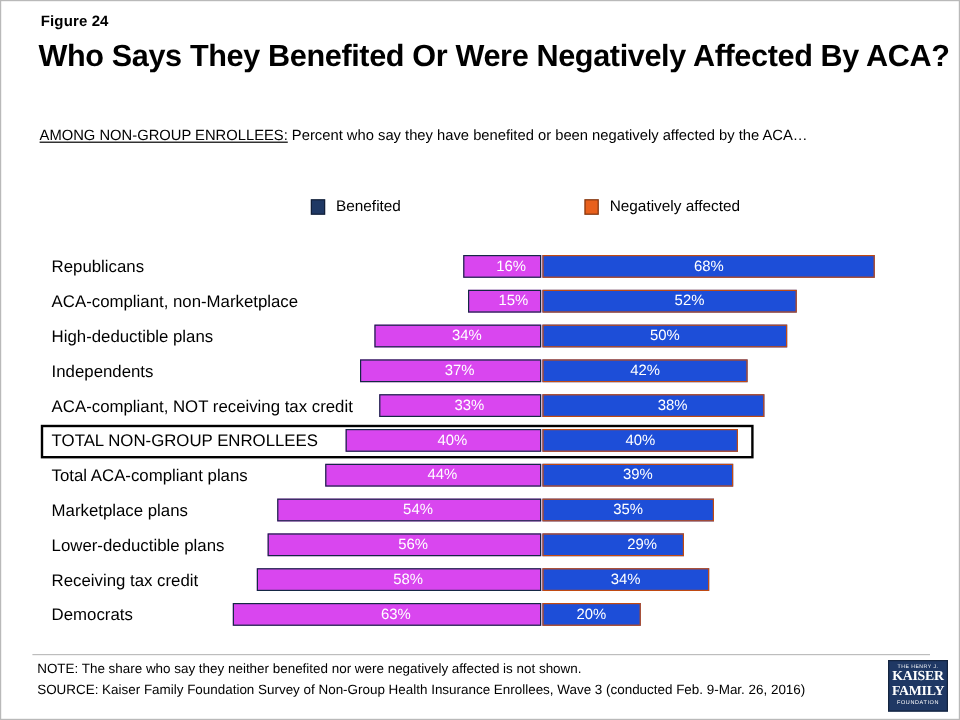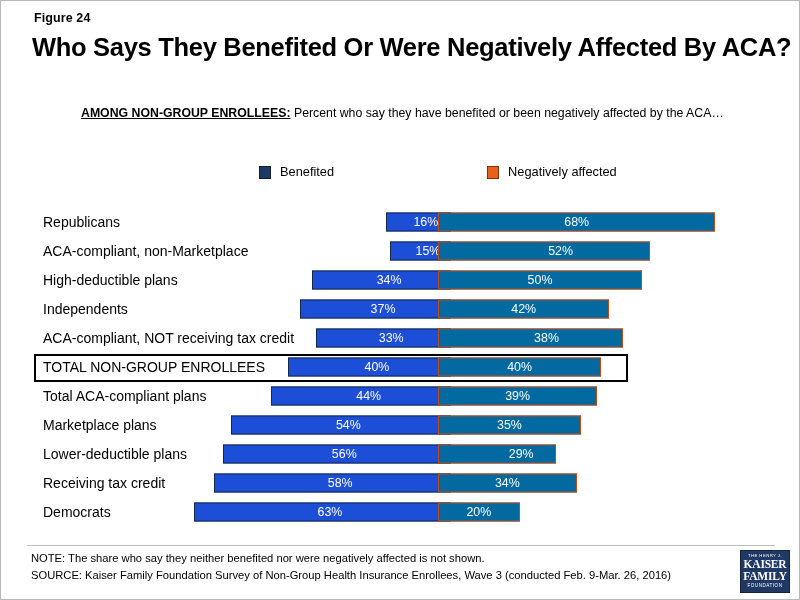--- a/index.html
+++ b/index.html
@@ -24,21 +24,21 @@
   .title{
     position:absolute;left:31px;top:32px;
     font-size:25.5px;font-weight:bold;letter-spacing:-.3px;
     white-space:nowrap;
   }
   .subhead{
     position:absolute;left:32px;top:105px;
     font-size:12.3px;white-space:nowrap;
   }
   .subhead .lead{
-    font-weight:bold;text-decoration:underline;margin-left:48px;
+    font-weight:normal;text-decoration:underline;
   }
   
   .legend{
     position:absolute;top:163px;left:258px;
     display:flex;align-items:center;gap:0;
   }
   .legend-item{display:flex;align-items:flex-end;}
   .legend-item + .legend-item{margin-left:153px;}
   .swatch{
     width:12px;height:13px;display:inline-block;margin-right:9px;
@@ -58,29 +58,29 @@
     position:absolute;left:42px;top:50%;transform:translateY(-50%);
     font-size:14px;white-space:nowrap;line-height:1;
   }
   .bar{
     position:absolute;top:50%;transform:translateY(-50%);
     height:19px;box-sizing:border-box;
     display:flex;align-items:center;justify-content:center;
     color:#ffffff;font-size:12.4px;line-height:1;
   }
   .bar-left{
-    background:#1d4ed8;
+    background:#d946ef;
     border:1px solid #152844;
     right:350px; 
     padding-left:15px;
   }
   .bar-right{
-    background:#0369a1;
+    background:#1d4ed8;
     border:1px solid #C04A12;
-    left:437px;
+    left:451px;
   }
   .row.total .cat{font-weight:normal;}
   #total-box{
     position:absolute;left:33px;top:147px;
     width:594px;height:28px;
     border:2.5px solid #000000;
     box-sizing:border-box;
     pointer-events:none;
   }
   

